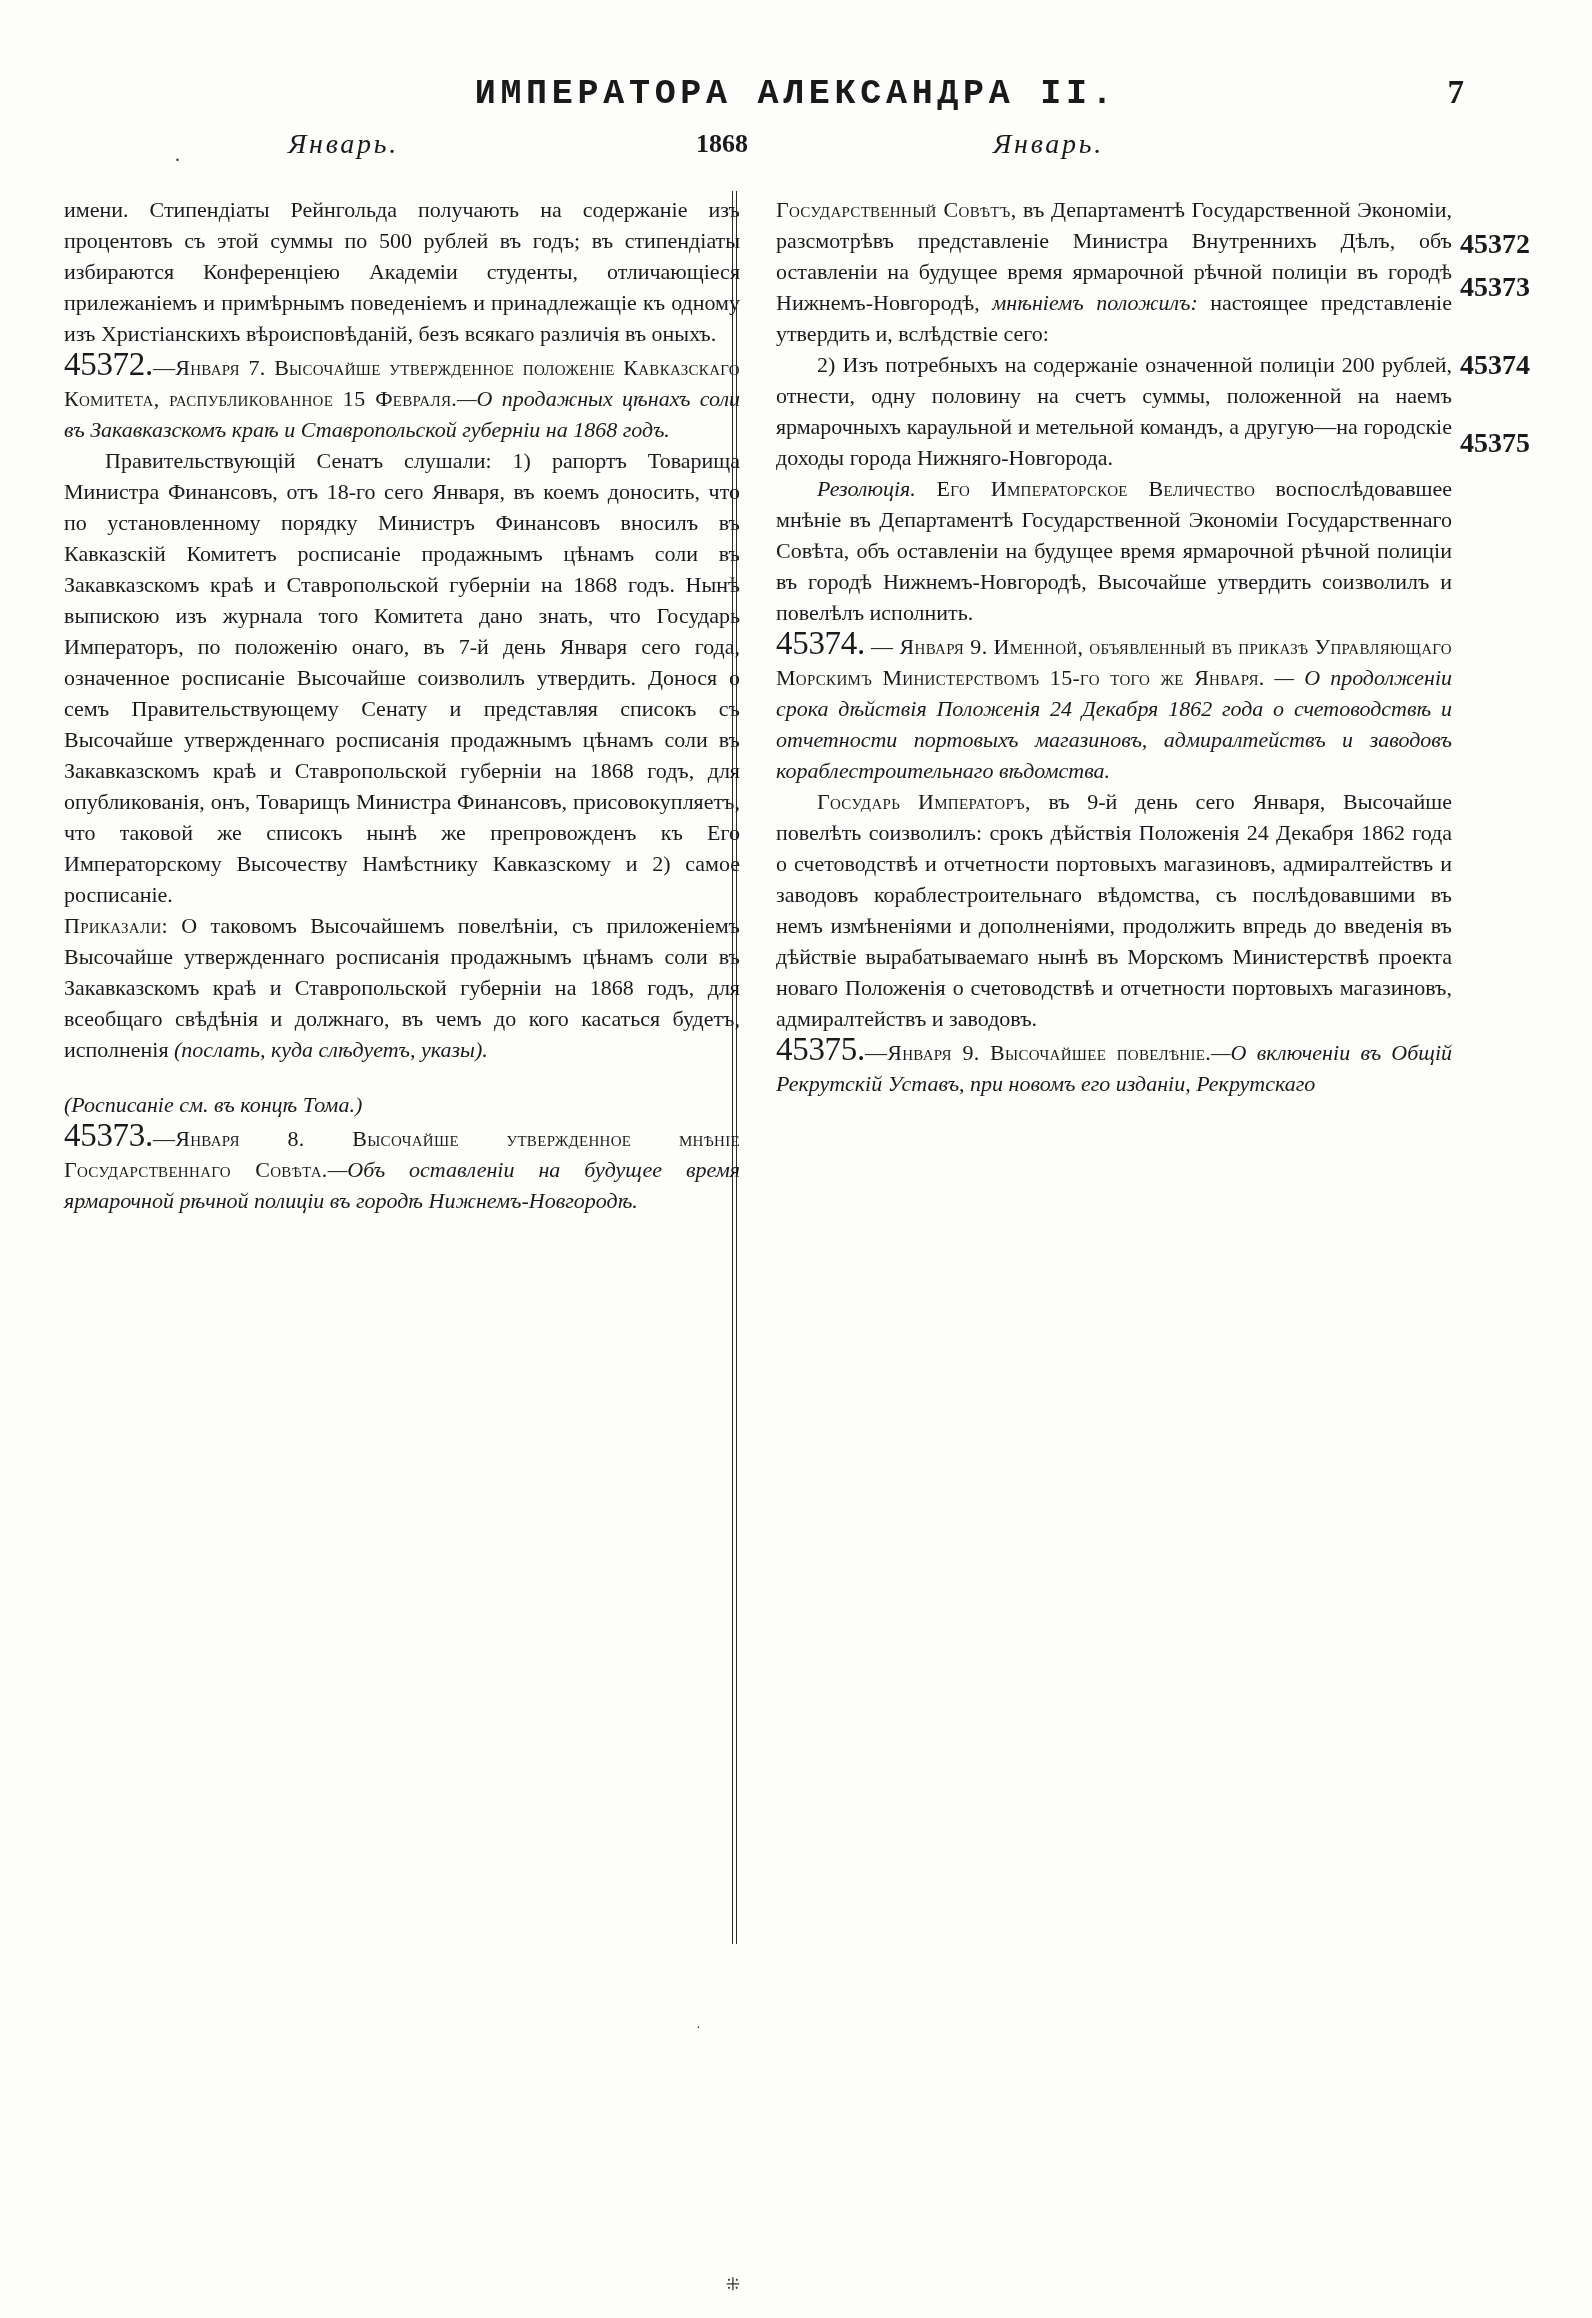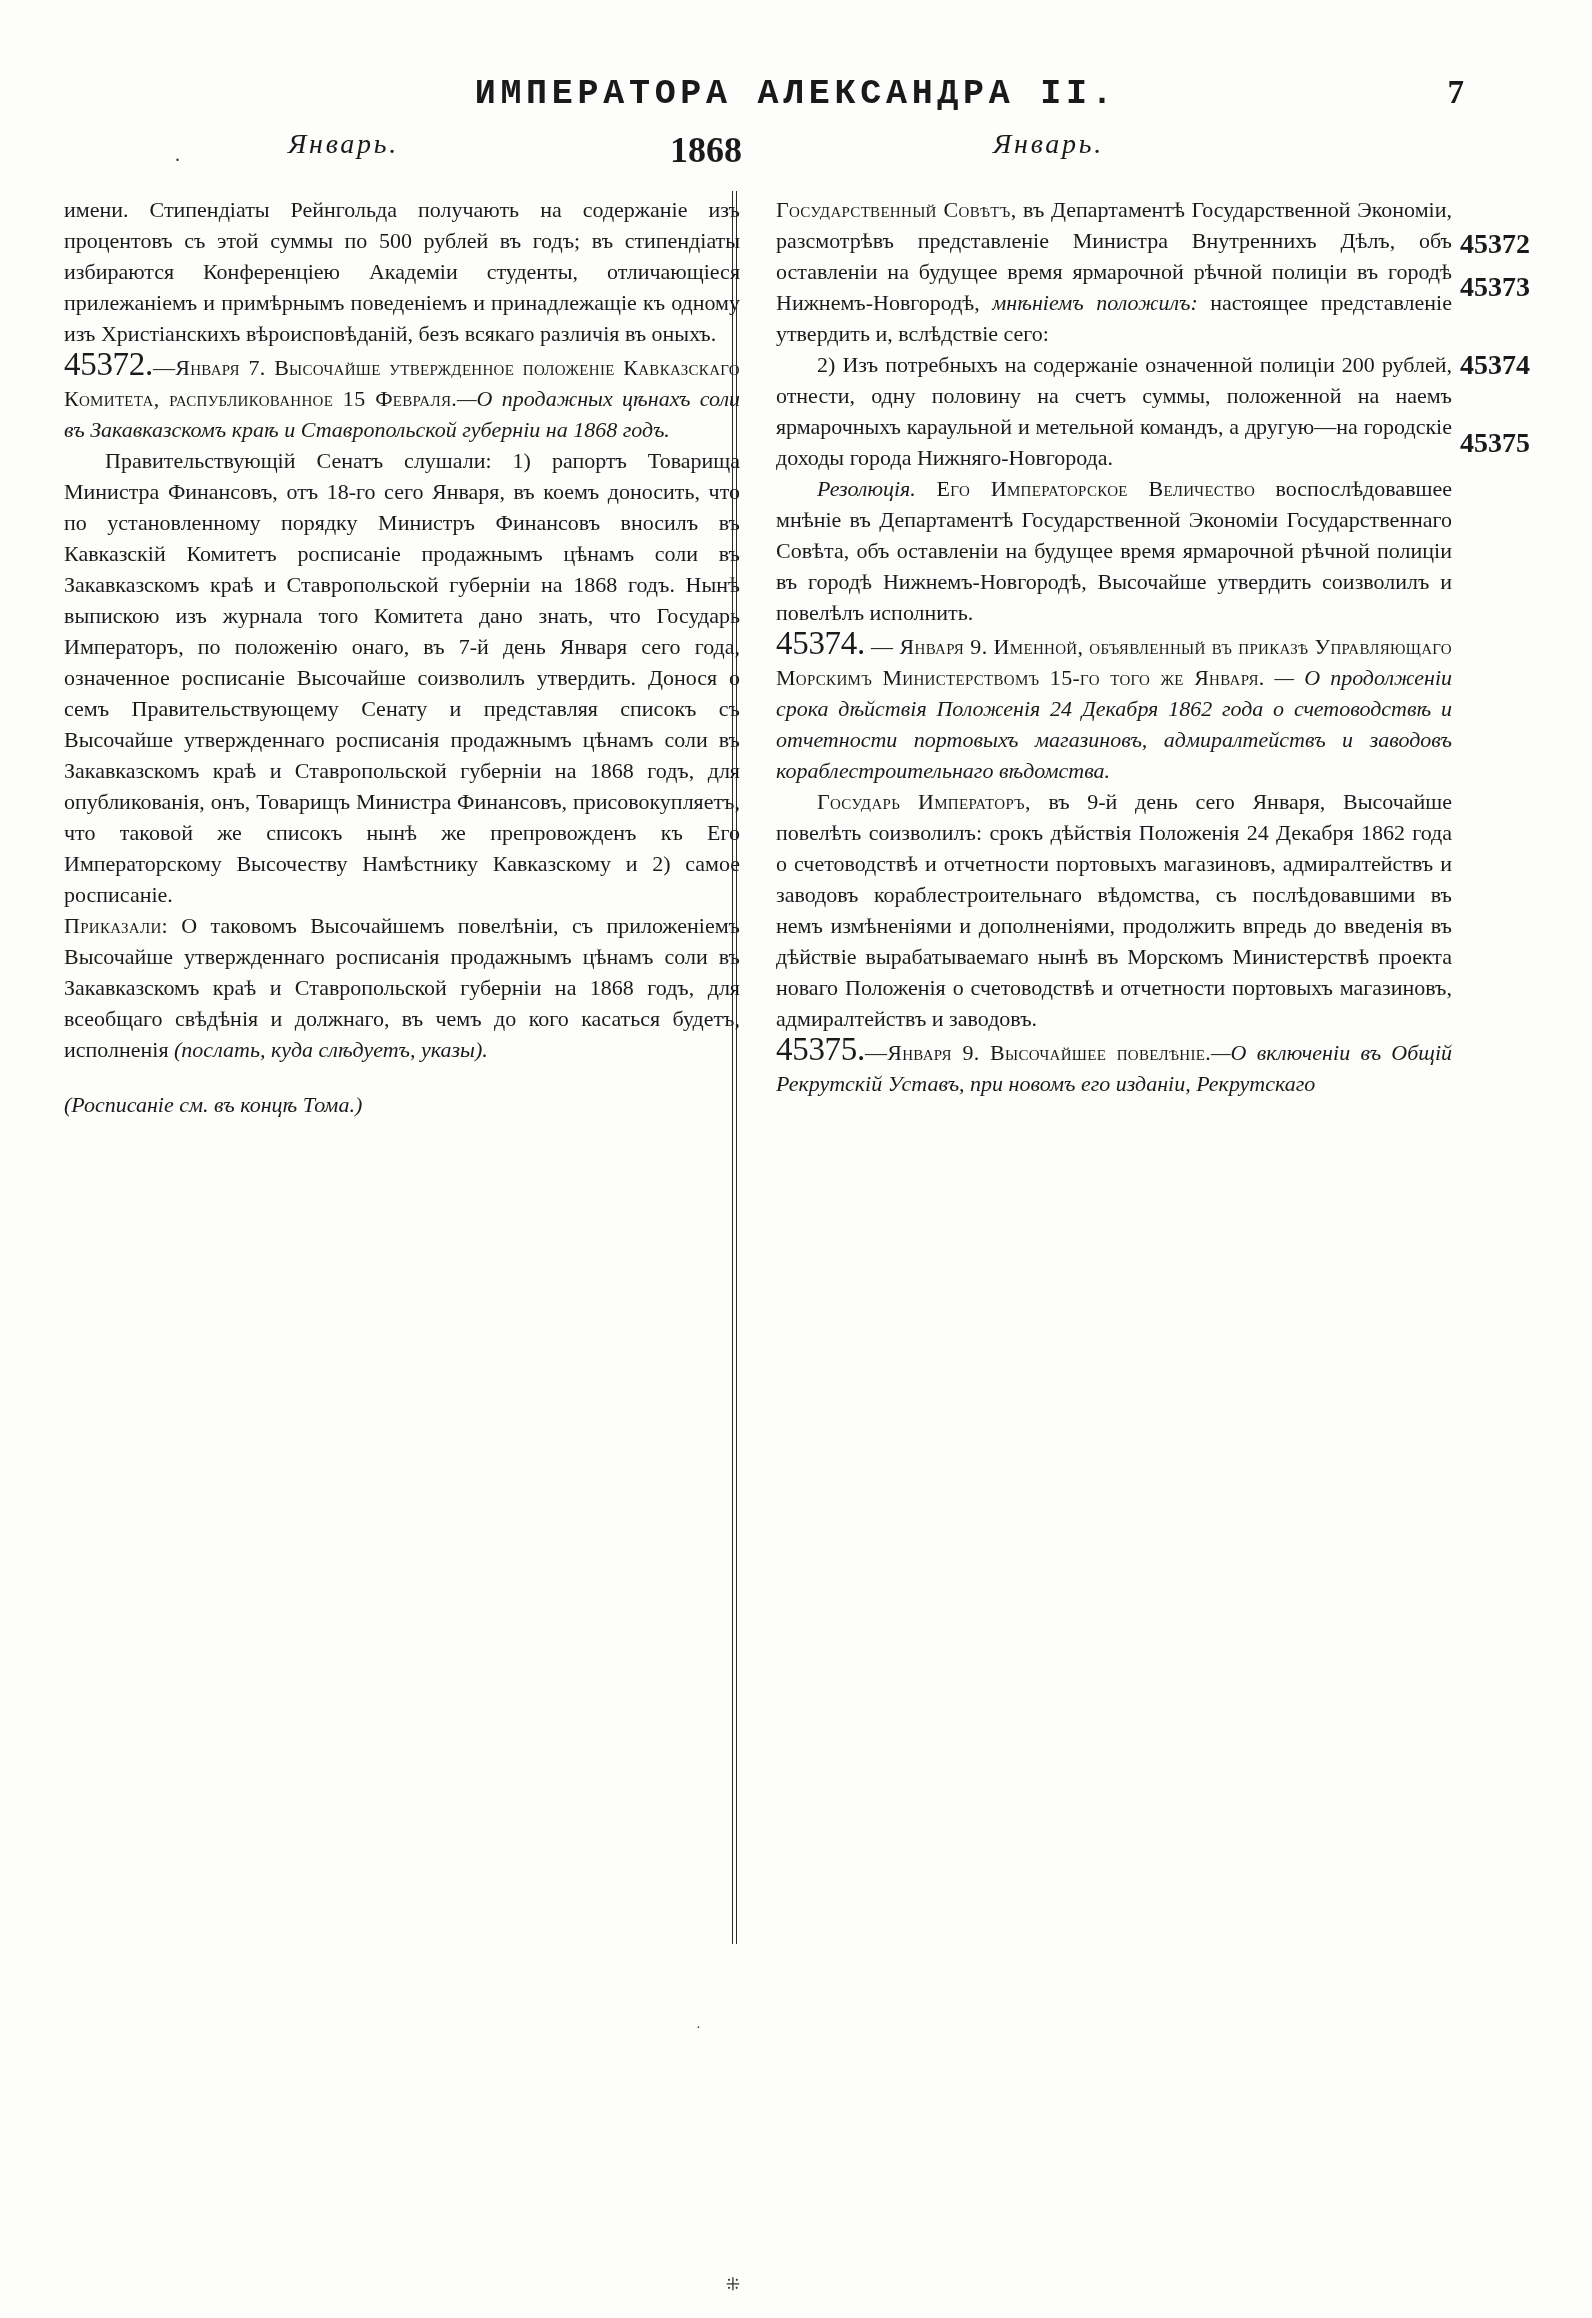--- a/index.html
+++ b/index.html
@@ -53,23 +53,23 @@
   .month-left {
     position: absolute;
     left: 288px;
     top: 0;
     font-style: italic;
     font-size: 28px;
     letter-spacing: 2.7px;
   }
   .year-center {
     position: absolute;
-    left: 670px;
+    left: 696px;
     top: 1.3px;
-    font-size: 36px;
+    font-size: 26px;
     font-weight: 600;
   }
   .month-right {
     position: absolute;
     left: 993px;
     top: 0;
     font-style: italic;
     font-size: 28px;
     letter-spacing: 2.7px;
   }
@@ -176,20 +176,23 @@
       <p class="noindent">
         <span class="lawnum">45372.</span><span class="smallcaps">—Января 7. Высочайше утвержденное положеніе Кавказскаго Комитета, распубликованное 15 Февраля.</span><span class="ital">—О продажных цѣнахъ соли въ Закавказскомъ краѣ и Ставропольской губерніи на 1868 годъ.</span>
       </p>
 
       <p>Правительствующій Сенатъ слушали: 1) рапортъ Товарища Министра Финансовъ, отъ 18-го сего Января, въ коемъ доносить, что по установленному порядку Министръ Финансовъ вносилъ въ Кавказскій Комитетъ росписаніе продажнымъ цѣнамъ соли въ Закавказскомъ краѣ и Ставропольской губерніи на 1868 годъ. Нынѣ выпискою изъ журнала того Комитета дано знать, что Государь Императоръ, по положенію онаго, въ 7-й день Января сего года, означенное росписаніе Высочайше соизволилъ утвердить. Донося о семъ Правительствующему Сенату и представляя списокъ съ Высочайше утвержденнаго росписанія продажнымъ цѣнамъ соли въ Закавказскомъ краѣ и Ставропольской губерніи на 1868 годъ, для опубликованія, онъ, Товарищъ Министра Финансовъ, присовокупляетъ, что таковой же списокъ нынѣ же препровожденъ къ Его Императорскому Высочеству Намѣстнику Кавказскому и 2) самое росписаніе.</p>
 
       <p class="noindent"><span class="smallcaps">Приказали:</span><span> О таковомъ Высочайшемъ повелѣніи, съ приложеніемъ Высочайше утвержденнаго росписанія продажнымъ цѣнамъ соли въ Закавказскомъ краѣ и Ставропольской губерніи на 1868 годъ, для всеобщаго свѣдѣнія и должнаго, въ чемъ до кого касаться будетъ, исполненія</span><span class="ital"> (послать, куда слѣдуетъ, указы).</span></p>
 
       <p class="center ital">(Росписаніе см. въ концѣ Тома.)</p>
 
+      <p class="noindent">
+        <span class="lawnum">45373.</span><span class="smallcaps">—Января 8. Высочайше утвержденное мнѣніе Государственнаго Совѣта.</span><span class="ital">—Объ оставленіи на будущее время ярмарочной рѣчной полиціи въ городѣ Нижнемъ-Новгородѣ.</span>
+      </p>
     </div>
 
     <div class="col col-right">
       <p class="noindent"><span class="smallcaps">Государственный Совѣтъ,</span><span> въ Департаментѣ Государственной Экономіи, разсмотрѣвъ представленіе Министра Внутреннихъ Дѣлъ, объ оставленіи на будущее время ярмарочной рѣчной полиціи въ городѣ Нижнемъ-Новгородѣ,</span><span class="ital"> мнѣніемъ положилъ:</span><span> настоящее представленіе утвердить и, вслѣдствіе сего:</span></p>
 
       <p>2) Изъ потребныхъ на содержаніе означенной полиціи 200 рублей, отнести, одну половину на счетъ суммы, положенной на наемъ ярмарочныхъ караульной и метельной командъ, а другую—на городскіе доходы города Нижняго-Новгорода.</p>
 
       <p><span class="ital">Резолюція.</span><span class="smallcaps"> Его Императорское Величество</span><span> воспослѣдовавшее мнѣніе въ Департаментѣ Государственной Экономіи Государственнаго Совѣта, объ оставленіи на будущее время ярмарочной рѣчной полиціи въ городѣ Нижнемъ-Новгородѣ, Высочайше утвердить соизволилъ и повелѣлъ исполнить.</span></p>
 
       <p class="noindent">

